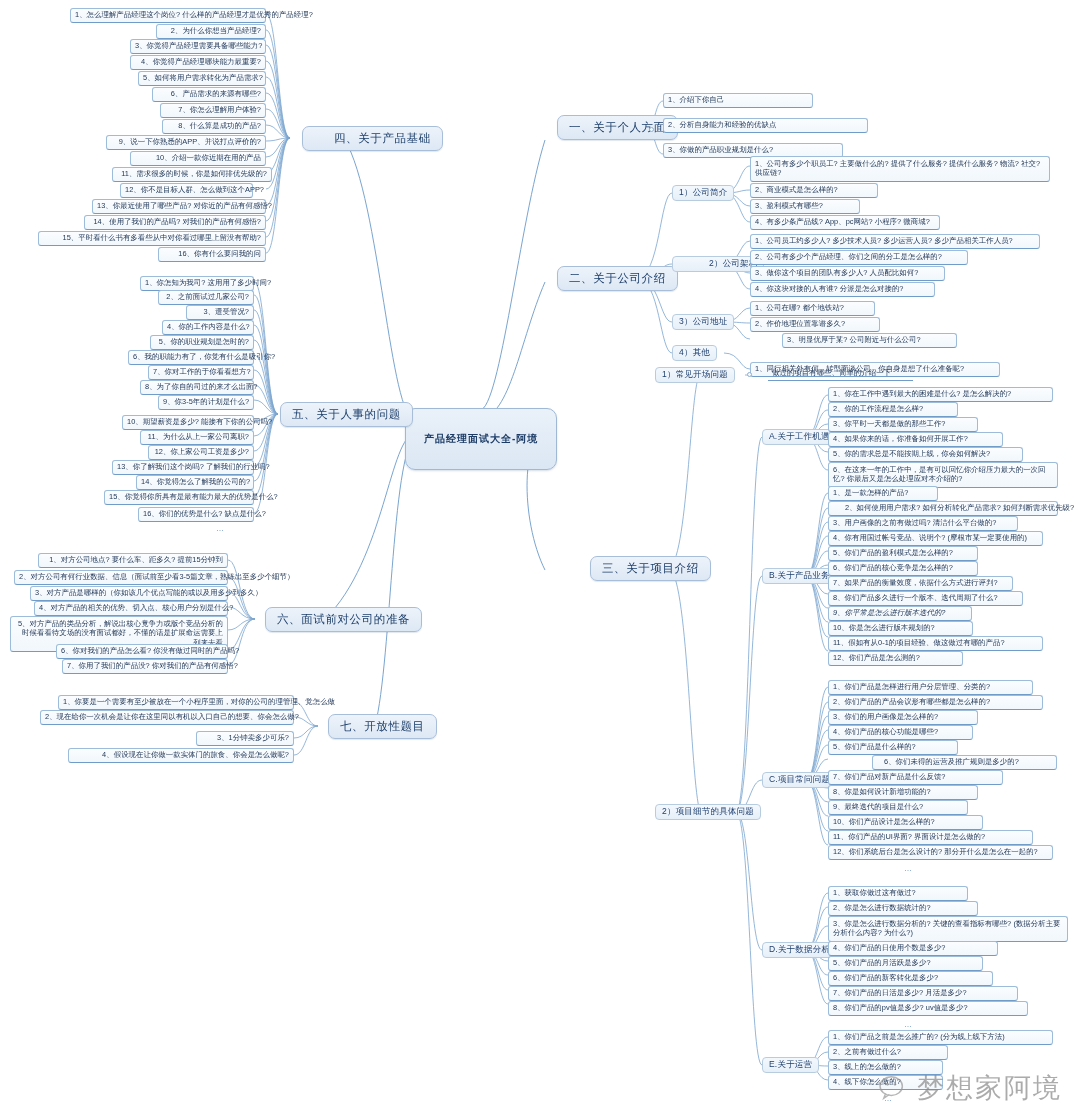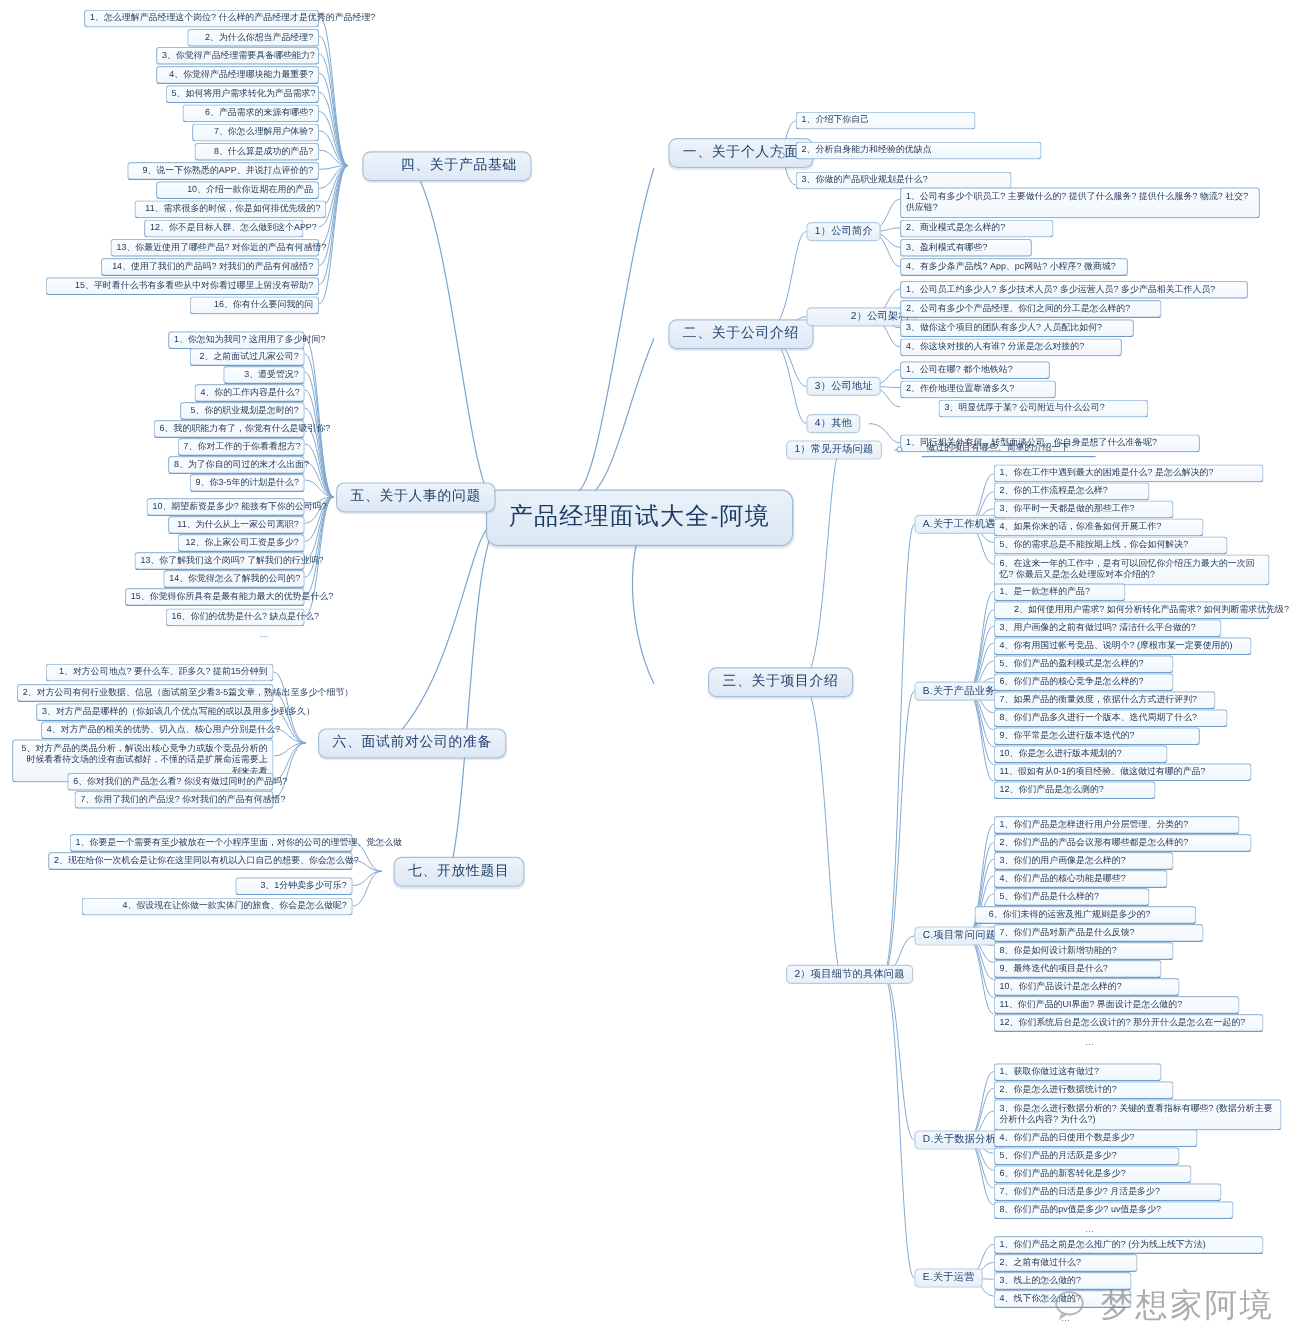--- a/index.html
+++ b/index.html
@@ -25,23 +25,23 @@
   .node {
     position: absolute;
     white-space: nowrap;
     line-height: 1.15;
   }
   .root {
     background: linear-gradient(180deg,#eaf1f9 0%,#dbe7f4 100%);
     border: 1.5px solid #9fb8d4;
     border-radius: 10px;
     color: #1c3c66;
-    font-size: 20px;
-    font-weight: normal;
-    padding: 11px 18px;
+    font-size: 10px;
+    font-weight: bold;
+    padding: 24px 18px;
     letter-spacing: 1px;
     box-shadow: 0 1px 2px rgba(90,120,160,.25);
   }
   .branch {
     background: linear-gradient(180deg,#edf3fa 0%,#dde8f5 100%);
     border: 1px solid #a8bed8;
     border-radius: 7px;
     color: #1d3f6b;
     font-size: 11.5px;
     padding: 5px 11px;
@@ -313,32 +313,32 @@
 
   <div class="node sub" style="left:762px; top:568px;">B.关于产品业务</div>
   <div class="node leaf boxed" style="left:828px; top:486px; width:110px;">1、是一款怎样的产品?</div>
   <div class="node leaf boxed" style="left:828px; top:501px; width:230px;padding-left:16px;">2、如何使用用户需求? 如何分析转化产品需求? 如何判断需求优先级?</div>
   <div class="node leaf boxed" style="left:828px; top:516px; width:190px;">3、用户画像的之前有做过吗? 清洁什么平台做的?</div>
   <div class="node leaf boxed" style="left:828px; top:531px; width:215px;">4、你有用国过帐号竞品、说明个? (摩根市某一定要使用的)</div>
   <div class="node leaf boxed" style="left:828px; top:546px; width:150px;">5、你们产品的盈利模式是怎么样的?</div>
   <div class="node leaf boxed" style="left:828px; top:561px; width:150px;">6、你们产品的核心竞争是怎么样的?</div>
   <div class="node leaf boxed" style="left:828px; top:576px; width:185px;">7、如果产品的衡量效度，依据什么方式进行评判?</div>
   <div class="node leaf boxed" style="left:828px; top:591px; width:195px;">8、你们产品多久进行一个版本、迭代周期了什么?</div>
-  <div class="node leaf boxed" style="left:828px; top:606px; width:172px;">9、你平常是怎么进行版本迭代的?</div>
+  <div class="node leaf boxed" style="left:828px; top:606px; width:144px;font-style:italic;">9、你平常是怎么进行版本迭代的?</div>
   <div class="node leaf boxed" style="left:828px; top:621px; width:145px;">10、你是怎么进行版本规划的?</div>
   <div class="node leaf boxed" style="left:828px; top:636px; width:215px;">11、假如有从0-1的项目经验、做这做过有哪的产品?</div>
   <div class="node leaf boxed" style="left:828px; top:651px; width:135px;">12、你们产品是怎么测的?</div>
 
   <div class="node sub" style="left:762px; top:772px;">C.项目常问问题</div>
   <div class="node leaf boxed" style="left:828px; top:680px; width:205px;">1、你们产品是怎样进行用户分层管理、分类的?</div>
   <div class="node leaf boxed" style="left:828px; top:695px; width:215px;">2、你们产品的产品会议形有哪些都是怎么样的?</div>
   <div class="node leaf boxed" style="left:828px; top:710px; width:150px;">3、你们的用户画像是怎么样的?</div>
   <div class="node leaf boxed" style="left:828px; top:725px; width:145px;">4、你们产品的核心功能是哪些?</div>
   <div class="node leaf boxed" style="left:828px; top:740px; width:130px;">5、你们产品是什么样的?</div>
-  <div class="node leaf boxed" style="left:812px; top:755px; width:185px;padding-left:11px;">6、你们未得的运营及推广规则是多少的?</div>
+  <div class="node leaf boxed" style="left:872px; top:755px; width:185px;padding-left:11px;">6、你们未得的运营及推广规则是多少的?</div>
   <div class="node leaf boxed" style="left:828px; top:770px; width:175px;">7、你们产品对新产品是什么反馈?</div>
   <div class="node leaf boxed" style="left:828px; top:785px; width:150px;">8、你是如何设计新增功能的?</div>
   <div class="node leaf boxed" style="left:828px; top:800px; width:140px;">9、最终迭代的项目是什么?</div>
   <div class="node leaf boxed" style="left:828px; top:815px; width:155px;">10、你们产品设计是怎么样的?</div>
   <div class="node leaf boxed" style="left:828px; top:830px; width:205px;">11、你们产品的UI界面? 界面设计是怎么做的?</div>
   <div class="node leaf boxed" style="left:828px; top:845px; width:225px;">12、你们系统后台是怎么设计的? 那分开什么是怎么在一起的?</div>
   <div class="node leaf dots" style="left:900px; top:862px;">…</div>
 
   <div class="node sub" style="left:762px; top:942px;">D.关于数据分析</div>
   <div class="node leaf boxed" style="left:828px; top:886px; width:140px;">1、获取你做过这有做过?</div>

